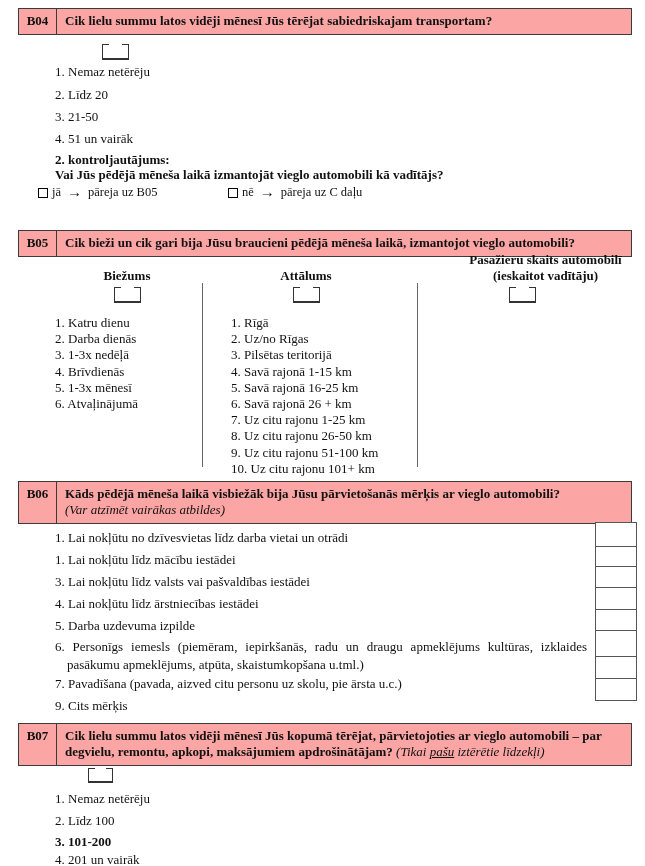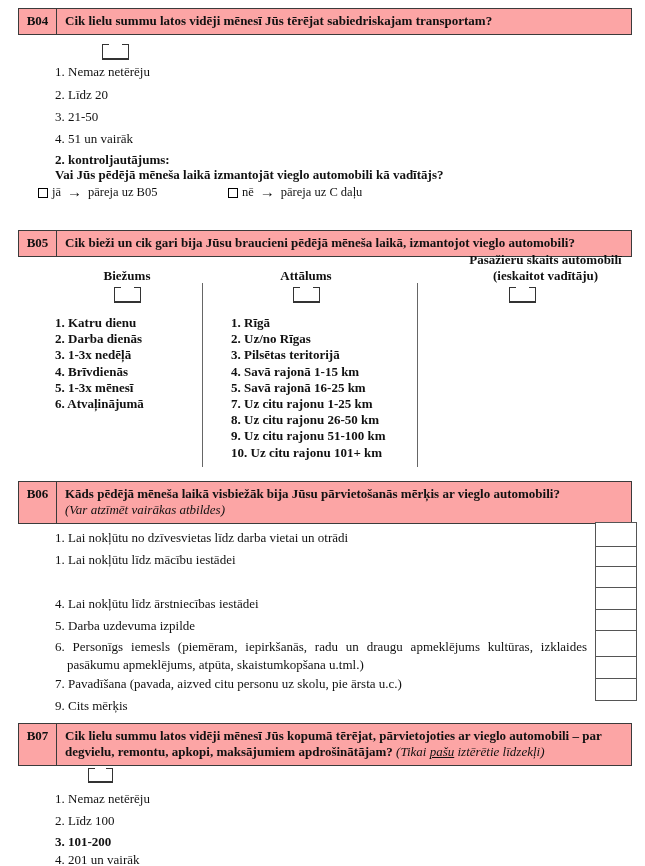--- a/index.html
+++ b/index.html
@@ -89,21 +89,20 @@
   .v-line {
     position: absolute;
     width: 1px;
     background: #666;
   }
   .col-list {
     position: absolute;
     font-size: 13px;
     line-height: 16.2px;
     white-space: nowrap;
-    font-weight: bold;
   }
   .b06-opt {
     position: absolute;
     left: 55px;
     font-size: 13px;
     width: 532px;
   }
   .b06-opt.wrap {
     white-space: normal;
     text-align: justify;
@@ -185,36 +184,38 @@
     <div>5. 1-3x mēnesī</div>
     <div>6. Atvaļinājumā</div>
   </div>
 
   <div class="col-list" style="left:231px; top:315px;">
     <div>1. Rīgā</div>
     <div>2. Uz/no Rīgas</div>
     <div>3. Pilsētas teritorijā</div>
     <div>4. Savā rajonā 1-15 km</div>
     <div>5. Savā rajonā 16-25 km</div>
+    <div>6. Savā rajonā 26 + km</div>
     <div>7. Uz citu rajonu 1-25 km</div>
     <div>8. Uz citu rajonu 26-50 km</div>
     <div>9. Uz citu rajonu 51-100 km</div>
     <div>10. Uz citu rajonu 101+ km</div>
   </div>
 
   <div class="qheader" style="top:481px; min-height:36px;">
     <div class="qcode">B06</div>
     <div class="qtitle">
       <span>Kāds pēdējā mēneša laikā visbiežāk bija Jūsu pārvietošanās mērķis ar vieglo automobili?</span><br>
       <span class="subtitle">(Var atzīmēt vairākas atbildes)</span>
     </div>
   </div>
 
   <div class="b06-opt" style="top:530px;">1. Lai nokļūtu no dzīvesvietas līdz darba vietai un otrādi</div>
   <div class="b06-opt" style="top:552px;">1. Lai nokļūtu līdz mācību iestādei</div>
+  <div class="b06-opt" style="top:574px;">3. Lai nokļūtu līdz valsts vai pašvaldības iestādei</div>
   <div class="b06-opt" style="top:596px;">4. Lai nokļūtu līdz ārstniecības iestādei</div>
   <div class="b06-opt" style="top:618px;">5. Darba uzdevuma izpilde</div>
   <div class="b06-opt wrap" style="top:638px;">6. Personīgs iemesls (piemēram, iepirkšanās, radu un draugu apmeklējums kultūras, izklaides pasākumu apmeklējums, atpūta, skaistumkopšana u.tml.)</div>
   <div class="b06-opt" style="top:676px;">7. Pavadīšana (pavada, aizved citu personu uz skolu, pie ārsta u.c.)</div>
   <div class="b06-opt" style="top:698px;">9. Cits mērķis</div>
 
   <div class="cell-strip">
     <div class="cell" style="height:25px;"></div>
     <div class="cell" style="height:21px;"></div>
     <div class="cell" style="height:22px;"></div>

